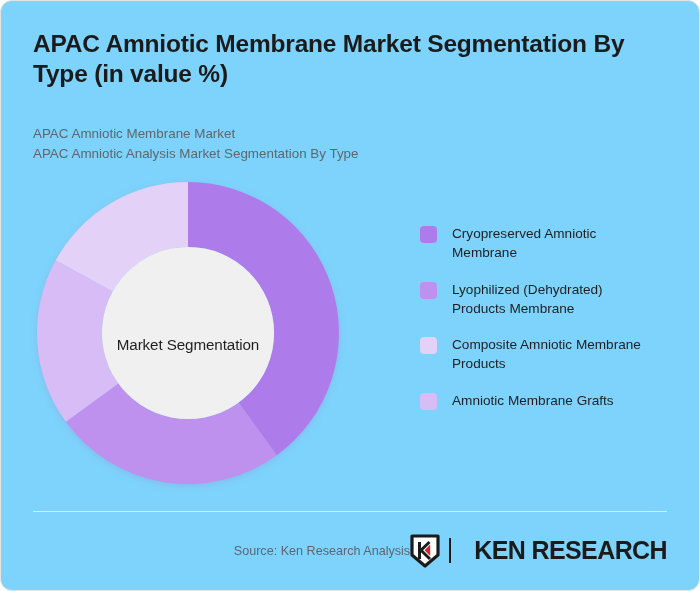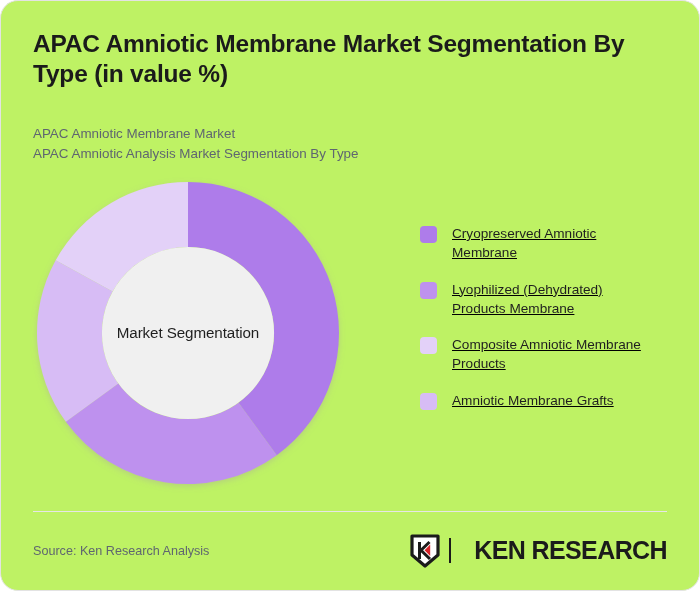--- a/index.html
+++ b/index.html
@@ -11,23 +11,23 @@
     width: 700px;
     height: 591px;
     font-family: "Liberation Sans", sans-serif;
     -webkit-font-smoothing: antialiased;
   }
   .card {
     position: relative;
     box-sizing: border-box;
     width: 700px;
     height: 591px;
-    background: #bef264;
+    background: #7dd3fc;
     border: 1px solid #e3e3e3;
-    border-radius: 18px;
+    border-radius: 12px;
     overflow: hidden;
   }
   .header {
     padding: 28px 32px 0 32px;
   }
   .chart-title {
     font-size: 24.5px;
     font-weight: bold;
     line-height: 1.24;
     color: #1b1b1b;
@@ -57,21 +57,21 @@
     height: 310px;
     flex: 0 0 310px;
   }
   .donut-svg {
     display: block;
     overflow: visible;
   }
   .donut-center-label {
     position: absolute;
     left: 0;
-    top: 0;
+    top: 12px;
     width: 310px;
     height: 310px;
     display: flex;
     align-items: center;
     justify-content: center;
     pointer-events: none;
   }
   .donut-center-label span {
     font-size: 15.2px;
     color: #1f1f1f;
@@ -79,21 +79,20 @@
   }
   .legend {
     flex: 1 1 auto;
     padding-left: 77px;
     padding-top: 46px;
   }
   .legend-item {
     display: flex;
     align-items: flex-start;
     margin-bottom: 17px;
-    text-decoration: underline;
   }
   .legend-swatch {
     flex: 0 0 auto;
     width: 17px;
     height: 17px;
     border-radius: 4px;
     margin-right: 15px;
     margin-top: 2px;
   }
   .legend-label {
@@ -118,22 +117,21 @@
     background: #e6e6e6;
   }
   .footer-inner {
     position: absolute;
     top: 0;
     left: 32px;
     right: 32px;
     bottom: 0;
     display: flex;
     align-items: center;
-    justify-content: space-between;
-    gap: 6px;
+    justify-content: flex-end;
   }
   .source-text {
     font-size: 12.6px;
     color: #5f6670;
   }
   .brand {
     display: flex;
     align-items: center;
   }
   .brand-mark {

